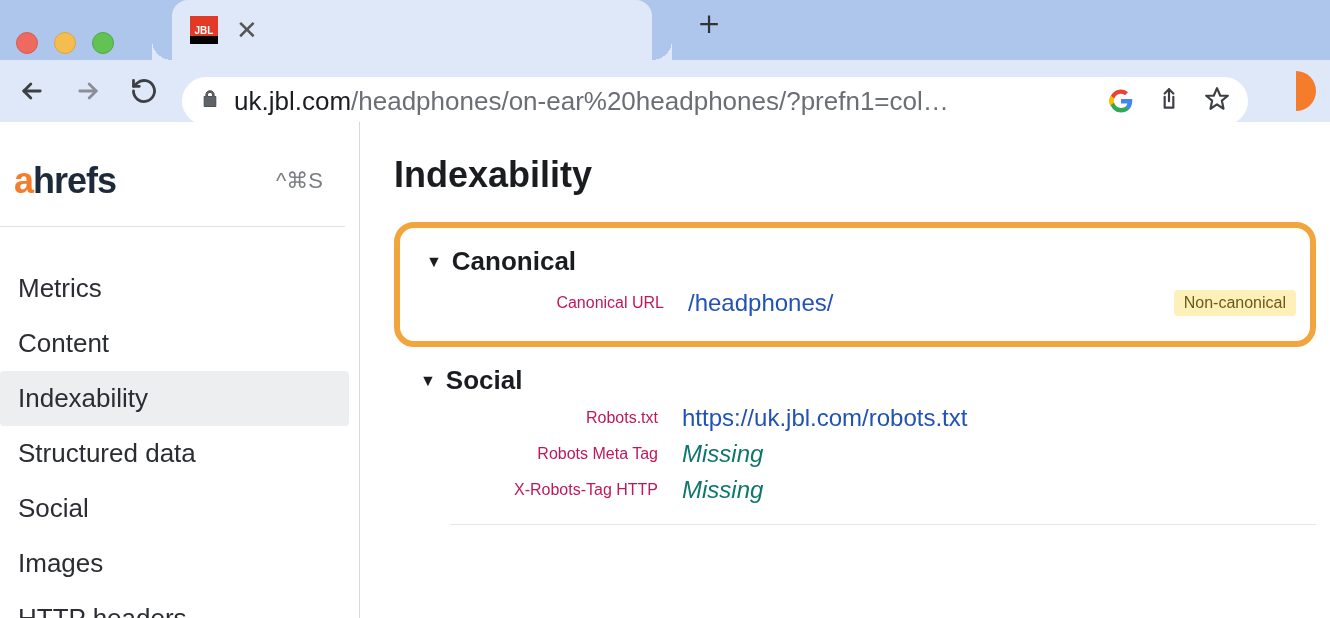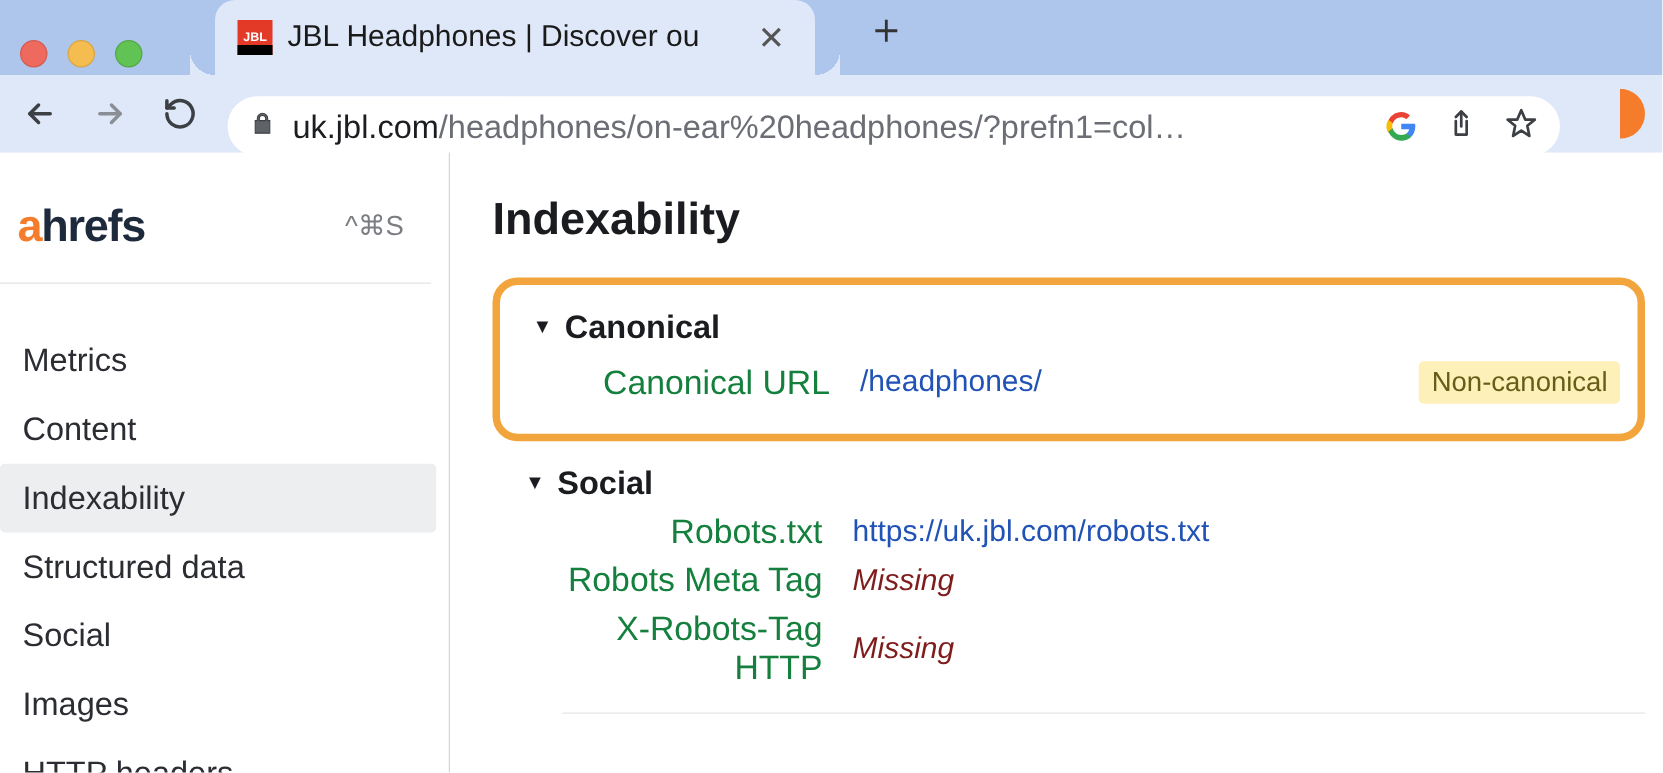--- a/index.html
+++ b/index.html
@@ -144,31 +144,31 @@
     border: 6px solid #f2a53c;
     border-radius: 20px;
     padding: 18px 14px 24px 26px;
     margin-bottom: 18px;
   }
   .section-head { display:flex; align-items:center; gap:10px; font-size:26px; font-weight:800; color:#1a1c20; margin-bottom:12px;}
   .section-head .chev { font-size:16px; }
 
   .kv-row { display:flex; align-items:center; margin: 8px 0 0 0; }
   .kv-label {
-    width: 262px; text-align:right; font-size:27px; color:#15803d;
+    width: 262px; text-align:right; font-size:16px; color:#be185d;
     padding-right: 24px;
   }
   .kv-value { font-size:24px; }
   .link { color:#2152b5; cursor:pointer; }
-  .muted { color:#7f1d1d; font-style: italic; }
+  .muted { color:#0f766e; font-style: italic; }
   .badge {
     margin-left:auto;
     background:#fdf0b8;
     color:#6a5c17;
-    font-size:22px;
+    font-size:16px;
     padding:4px 10px;
     border-radius:4px;
   }
 
   .sub { padding: 0 0 0 26px; }
   .sub .section-head { margin-top:10px; margin-bottom:6px;}
   .divider{border-top:1px solid #e5e6e9;margin:20px 0 0 30px;}
 </style>
 </head>
 <body>
@@ -179,21 +179,20 @@
     <div class="traffic-lights">
       <div class="tl tl-red"></div>
       <div class="tl tl-yellow"></div>
       <div class="tl tl-green"></div>
     </div>
 
     <div class="tab">
       <div class="favicon">
           <span>JBL</span>
         </div>
-      <div class="tab-title">JBL Headphones | Discover ou</div>
       <div class="tab-close">✕</div>
     </div>
     <div class="new-tab">＋</div>
   </div>
 
   <div class="toolbar">
     <div class="nav-btn">
       <svg viewBox="0 0 24 24" fill="none" stroke-width="2.4" stroke-linecap="round" stroke-linejoin="round">
           <path d="M19 12H5"></path>
           <path d="M11 18l-6-6 6-6"></path>

